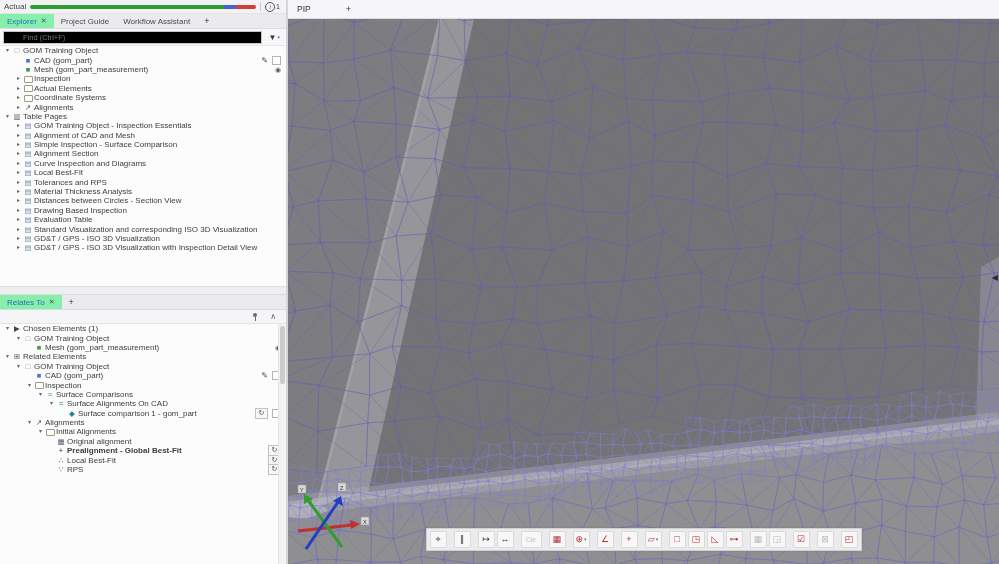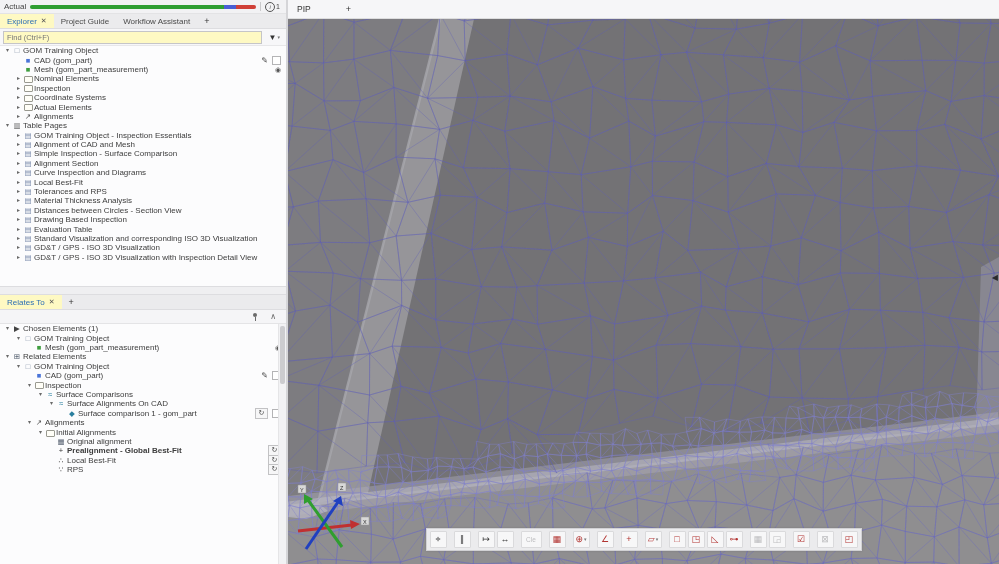--- a/index.html
+++ b/index.html
@@ -10,25 +10,25 @@
   .statusbar{height:13px;flex:none;background:#f2f2f4;display:flex;align-items:center;gap:4px;padding:0 4px;border-bottom:1px solid #e3e3e5}
   .statusbar .slbl{color:#444}
   .pbar{flex:1;height:4px;border-radius:2px;overflow:hidden;display:flex;background:#e2e2e2}
   .pseg{height:100%}
   .vbar{width:1px;height:9px;background:#c9c9cb}
   .notif{display:flex;align-items:center;gap:1px;padding-right:2px}
   .icirc{width:8px;height:8px;border:1px solid #555;border-radius:50%;font-size:6px;line-height:8px;text-align:center;color:#555;font-style:italic}
   .ncount{font-size:7px;color:#444}
   .tabs{height:14px;flex:none;background:#ebebed;display:flex;align-items:stretch;border-bottom:1px solid #dddde0}
   .tab{display:flex;align-items:center;gap:4px;padding:0 7px;color:#4a4a4a;cursor:default}
-  .tab.sel{background:#fef9c3;color:#2a6db5}
+  .tab.sel{background:#86efac;color:#2a6db5}
   .tab .x{color:#555;font-size:7px}
   .plusbtn{display:flex;align-items:center;padding:0 7px;color:#333;font-size:9px}
   .findrow{height:16px;flex:none;display:flex;align-items:center;gap:4px;padding:0 3px;background:#f7f7f9;border-bottom:1px solid #e7e7e9}
-  .findrow input{flex:1;height:11px;border:1px solid #c5c5c8;background:#fef9c3;font:7.5px "Liberation Sans",sans-serif;color:#888;padding:0 3px;outline:none}
+  .findrow input{flex:1;height:11px;border:1px solid #c5c5c8;background:#000000;font:7.5px "Liberation Sans",sans-serif;color:#888;padding:0 19px;outline:none}
   .funnel{display:flex;align-items:center;gap:1px;color:#333;padding:0 3px}
   .funnel .crt{font-size:5px;color:#777}
   .treewrap{flex:1;overflow:hidden;background:#fcfcfd;position:relative}
   .trow{display:flex;align-items:center;height:9.4px;line-height:9px;white-space:nowrap}
   .exp{width:9px;flex:none;text-align:center;color:#6a6a6a;font-size:6px}
   .ic{width:10px;flex:none;text-align:center;font-size:7.5px;line-height:9px}
   .ic-folder{position:relative}
   .ic-folder::before{content:"";display:block;margin:1px auto 0;width:7px;height:5px;border:1px solid #999990;background:#fffef7;border-radius:1px}
   .ic-pin{position:relative}
   .ic-pin::before{content:"";display:block;margin:0 auto;width:4px;height:4px;border-radius:50%;background:#6a6a6a}
@@ -126,39 +126,33 @@
           <span class="ic ic-mesh" style="color: rgb(63, 158, 63);">■</span>
           <span class="lbl">Mesh (gom_part_measurement)</span>
           <span class="sp"></span>
           <span class="tr-icons">
             <span class="eyei">◉</span>
           </span>
         </div>
         <div class="trow" style="padding-left: 14px;">
           <span class="exp">▸</span>
           <span class="ic ic-folder" style="color: rgb(153, 153, 144);"></span>
-          <span class="lbl">Nominal Elements</span>
+          <span class="lbl">Inspection</span>
           <span class="sp"></span>
         </div>
         <div class="trow" style="padding-left: 14px;">
           <span class="exp">▸</span>
           <span class="ic ic-folder" style="color: rgb(153, 153, 144);"></span>
-          <span class="lbl">Inspection</span>
+          <span class="lbl">Actual Elements</span>
           <span class="sp"></span>
         </div>
         <div class="trow" style="padding-left: 14px;">
           <span class="exp">▸</span>
           <span class="ic ic-folder" style="color: rgb(153, 153, 144);"></span>
           <span class="lbl">Coordinate Systems</span>
-          <span class="sp"></span>
-        </div>
-        <div class="trow" style="padding-left: 14px;">
-          <span class="exp">▸</span>
-          <span class="ic ic-folder" style="color: rgb(153, 153, 144);"></span>
-          <span class="lbl">Actual Elements</span>
           <span class="sp"></span>
         </div>
         <div class="trow" style="padding-left: 14px;">
           <span class="exp">▸</span>
           <span class="ic ic-alignments" style="color: rgb(85, 85, 85);">↗</span>
           <span class="lbl">Alignments</span>
           <span class="sp"></span>
         </div>
         <div class="trow" style="padding-left: 3px;">
           <span class="exp">▾</span>
@@ -345,21 +339,21 @@
             <span class="rbtn">↻</span>
             <span class="cbx"></span>
           </span>
         </div>
         <div class="trow" style="padding-left: 25px;">
           <span class="exp">▾</span>
           <span class="ic ic-alignments" style="color: rgb(85, 85, 85);">↗</span>
           <span class="lbl">Alignments</span>
           <span class="sp"></span>
         </div>
-        <div class="trow" style="padding-left: 36px; align-items: flex-end;">
+        <div class="trow" style="padding-left: 36px;">
           <span class="exp">▾</span>
           <span class="ic ic-folder" style="color: rgb(153, 153, 144);"></span>
           <span class="lbl">Initial Alignments</span>
           <span class="sp"></span>
         </div>
         <div class="trow" style="padding-left: 47px;">
           <span class="exp"></span>
           <span class="ic ic-original-alignment" style="color: rgb(85, 96, 112);">▦</span>
           <span class="lbl">Original alignment</span>
           <span class="sp"></span>

